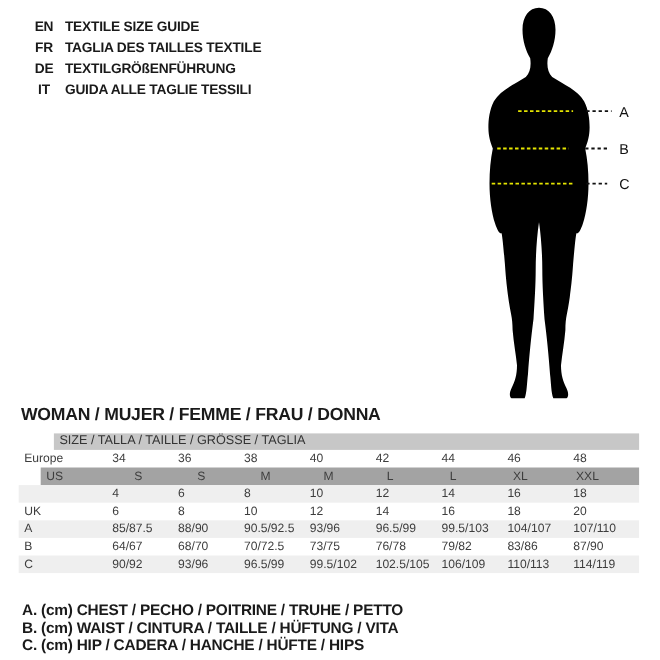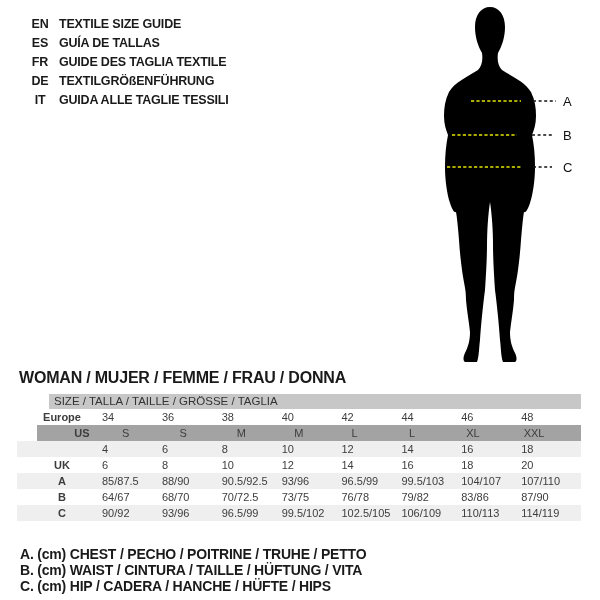--- a/index.html
+++ b/index.html
@@ -14,43 +14,39 @@
   
   .figure-wrap{position:absolute;left:430px;top:0;width:168px;height:372px;}
   .figure-wrap svg{display:block;}
   .marker-label{font-family:"Liberation Sans","DejaVu Sans",sans-serif;font-size:13px;fill:#111;}
   
   .section-title{position:absolute;left:19px;top:369px;font-size:16px;font-weight:700;letter-spacing:-0.2px;color:#1a1a1a;}
   
   .size-table{position:absolute;left:17px;top:394px;width:564px;font-size:11px;color:#3d3d3d;}
   .st-header{height:15px;line-height:15px;padding-left:5px;font-size:11.5px;color:#333;}
   .st-row{display:flex;height:16px;line-height:16px;}
-  .st-label{flex:0 0 80px;padding-left:5px;text-align:center;font-weight:bold;}
+  .st-label{flex:0 0 80px;padding-left:5px;text-align:left;}
   .st-cell{flex:1 1 0;text-align:left;}
   
   .legend-block{position:absolute;left:20px;top:546px;}
   .legend-row{height:16px;line-height:16px;font-size:14px;font-weight:700;letter-spacing:-0.2px;color:#1a1a1a;}
 </style>
 </head>
 <body>
 
 <div id="canvas">
 
   <div class="lang-block">
     <div class="lang-row">
       <span class="lang-code">EN</span>
       <span class="lang-text">TEXTILE SIZE GUIDE</span>
     </div>
     <div class="lang-row">
-      <span class="lang-code">ES</span>
-      <span class="lang-text">GUÍA DE TALLAS</span>
-    </div>
-    <div class="lang-row">
       <span class="lang-code">FR</span>
-      <span class="lang-text">GUIDE DES TAGLIA TEXTILE</span>
+      <span class="lang-text">TAGLIA DES TAILLES TEXTILE</span>
     </div>
     <div class="lang-row">
       <span class="lang-code">DE</span>
       <span class="lang-text">TEXTILGRÖßENFÜHRUNG</span>
     </div>
     <div class="lang-row">
       <span class="lang-code">IT</span>
       <span class="lang-text">GUIDA ALLE TAGLIE TESSILI</span>
     </div>
   </div>

